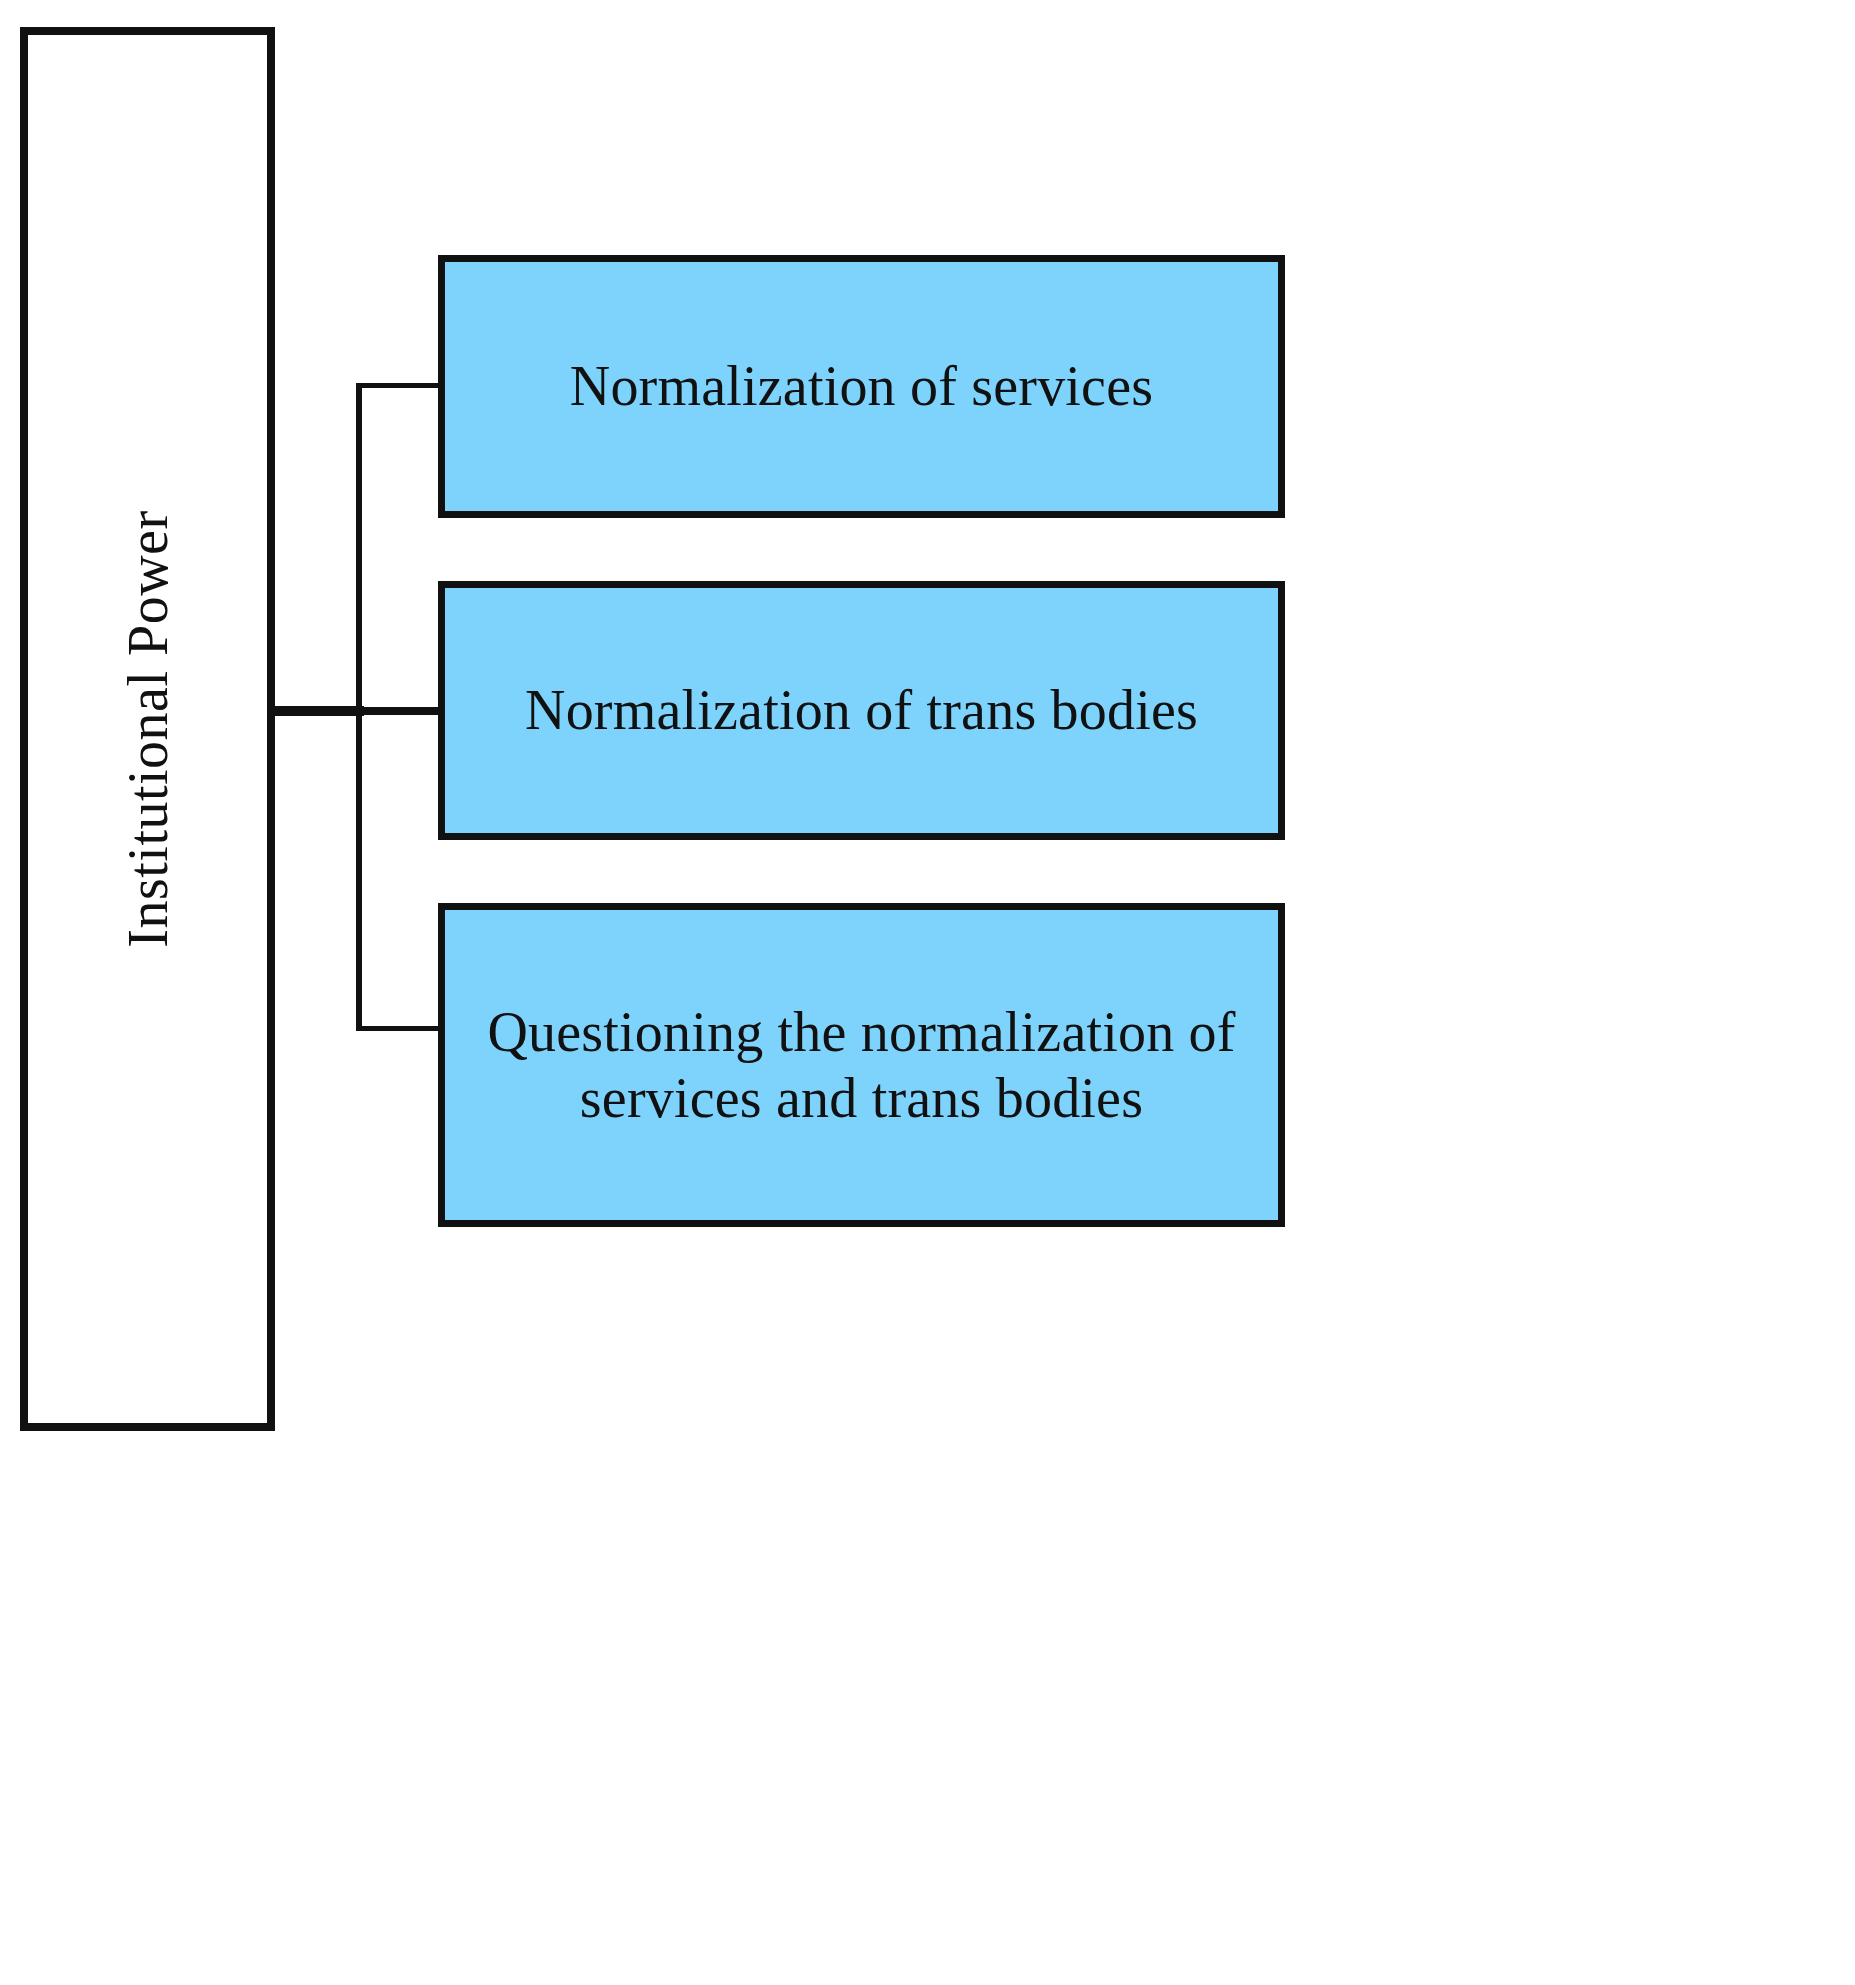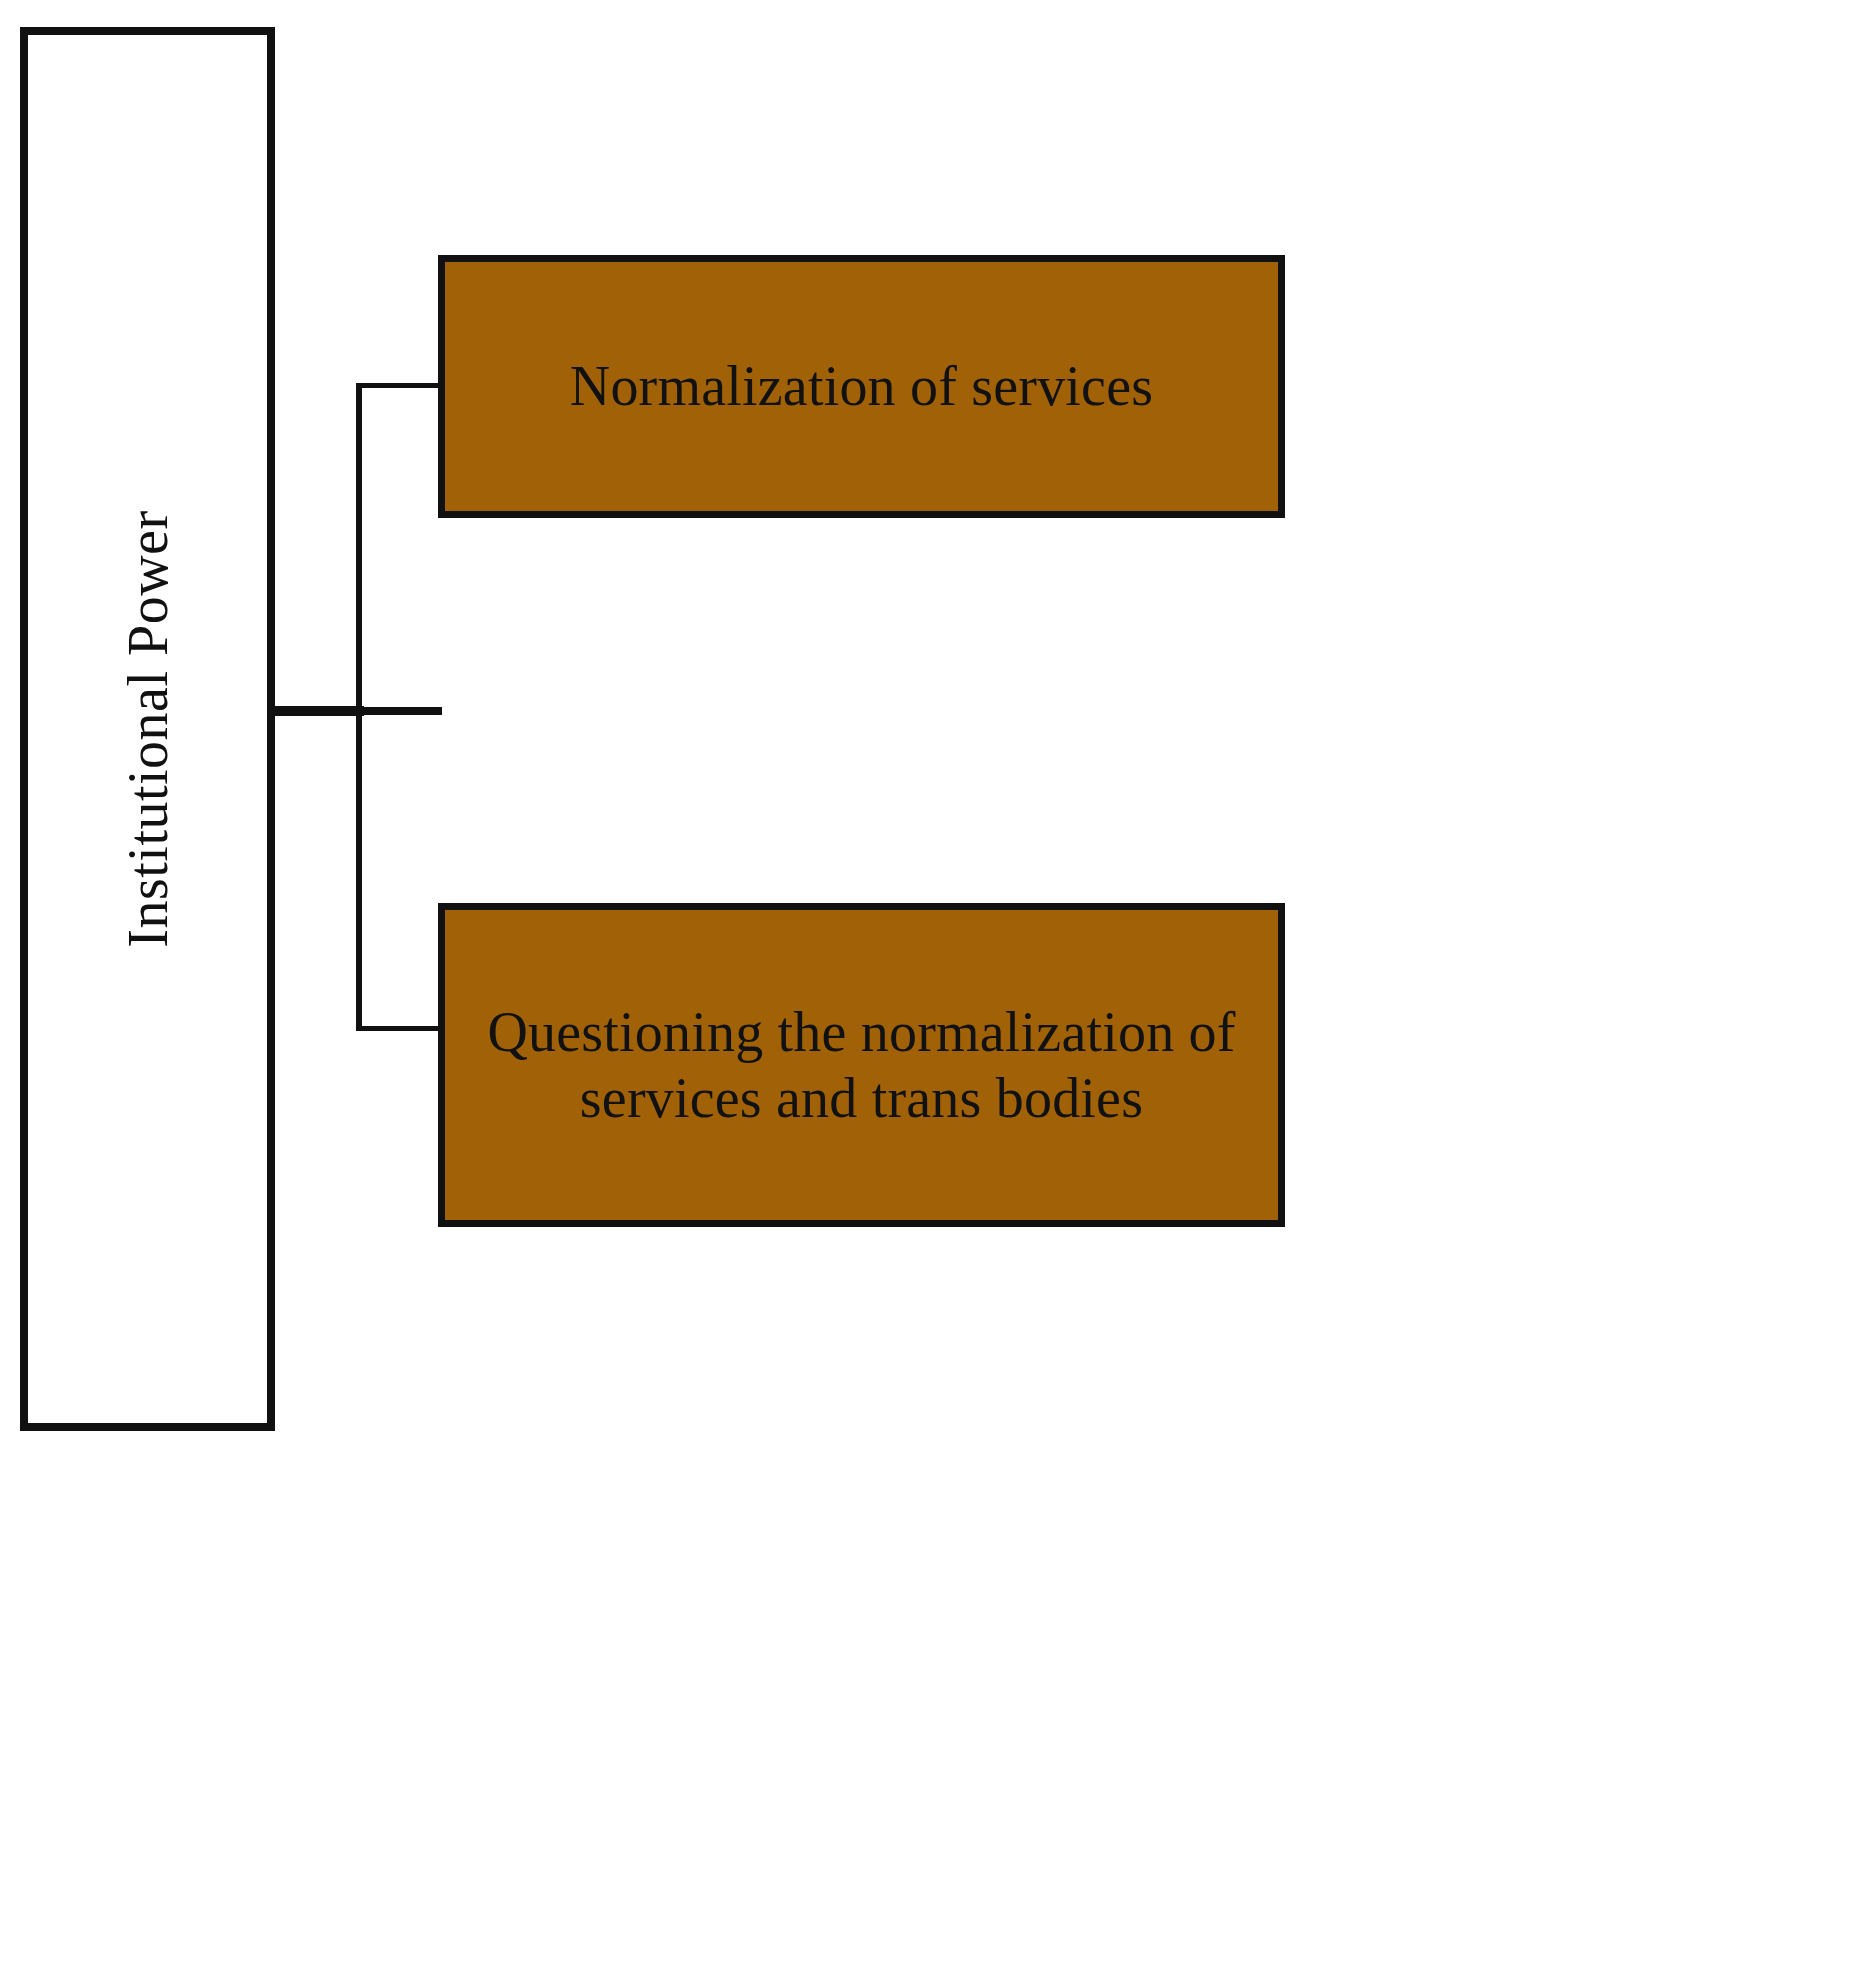--- a/index.html
+++ b/index.html
@@ -45,21 +45,21 @@
     color: #111111;
     line-height: 1;
   }
 
   
   .child-node {
     position: absolute;
     left: 438px;
     width: 847px;
     border: 7.2px solid #111111;
-    background: #a16207;
+    background: #7dd3fc;
     box-sizing: border-box;
     display: flex;
     align-items: center;
     justify-content: center;
     text-align: center;
   }
   .child-node .child-label {
     font-size: 56px;
     line-height: 1.18;
     color: #111111;
@@ -125,19 +125,22 @@
   <div class="conn" id="conn-trunk-stub"></div>
   <div class="conn" id="conn-spine"></div>
   <div class="conn" id="conn-branch-1"></div>
   <div class="conn" id="conn-branch-2"></div>
   <div class="conn" id="conn-branch-3"></div>
 
   <div class="child-node" id="child-1">
     <span class="child-label">Normalization of services</span>
   </div>
 
+  <div class="child-node" id="child-2">
+    <span class="child-label">Normalization of trans bodies</span>
+  </div>
 
   <div class="child-node" id="child-3">
     <span class="child-label">Questioning the normalization of services and trans bodies</span>
   </div>
 
 </div>
 
 
 </body></html>

